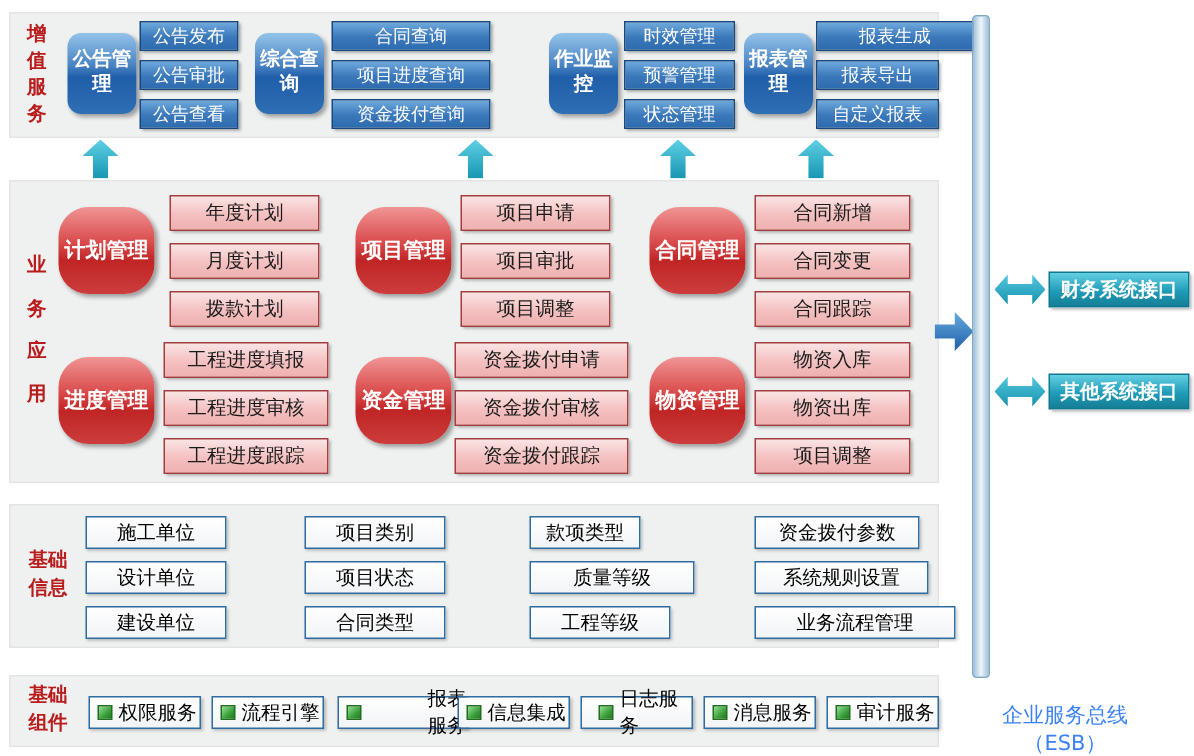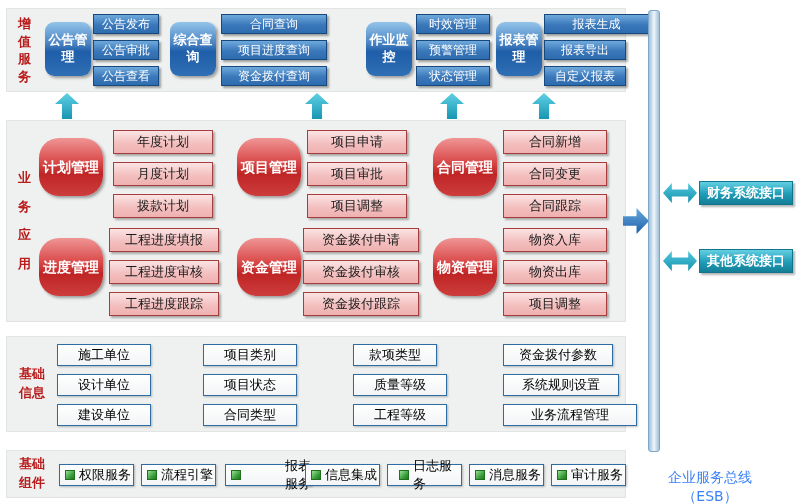--- a/index.html
+++ b/index.html
@@ -191,22 +191,22 @@
     <div class="vlabel wide">基础信息</div>
 
     <div class="white-item" style="left:50px;top:7px;width:94px;">施工单位</div>
     <div class="white-item" style="left:50px;top:37px;width:94px;">设计单位</div>
     <div class="white-item" style="left:50px;top:67px;width:94px;">建设单位</div>
 
     <div class="white-item" style="left:196px;top:7px;width:94px;">项目类别</div>
     <div class="white-item" style="left:196px;top:37px;width:94px;">项目状态</div>
     <div class="white-item" style="left:196px;top:67px;width:94px;">合同类型</div>
 
-    <div class="white-item" style="left:346px;top:7px;width:84px;">款项类型</div>
-    <div class="white-item" style="left:346px;top:37px;width:94px;">质量等级</div>
+    <div class="white-item" style="left:346px;top:7px;width:74px;">款项类型</div>
+    <div class="white-item" style="left:346px;top:37px;width:110px;">质量等级</div>
     <div class="white-item" style="left:346px;top:67px;width:94px;">工程等级</div>
 
     <div class="white-item" style="left:496px;top:7px;width:110px;">资金拨付参数</div>
     <div class="white-item" style="left:496px;top:37px;width:116px;">系统规则设置</div>
     <div class="white-item" style="left:496px;top:67px;width:134px;">业务流程管理</div>
   </div>
 
   <div class="section" style="top:450px;height:48px;">
     <div class="vlabel wide">基础组件</div>
 

